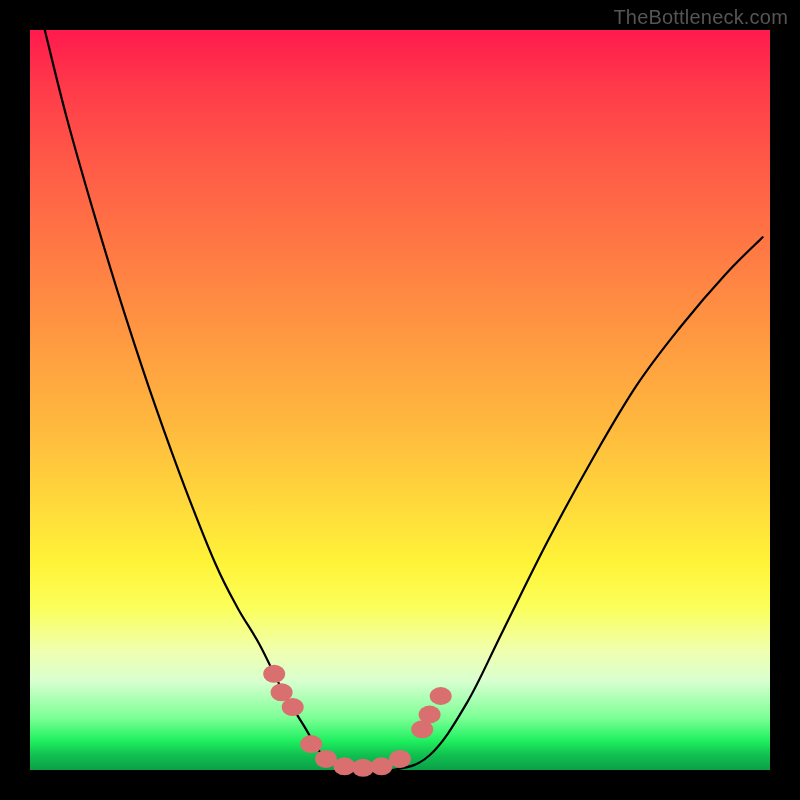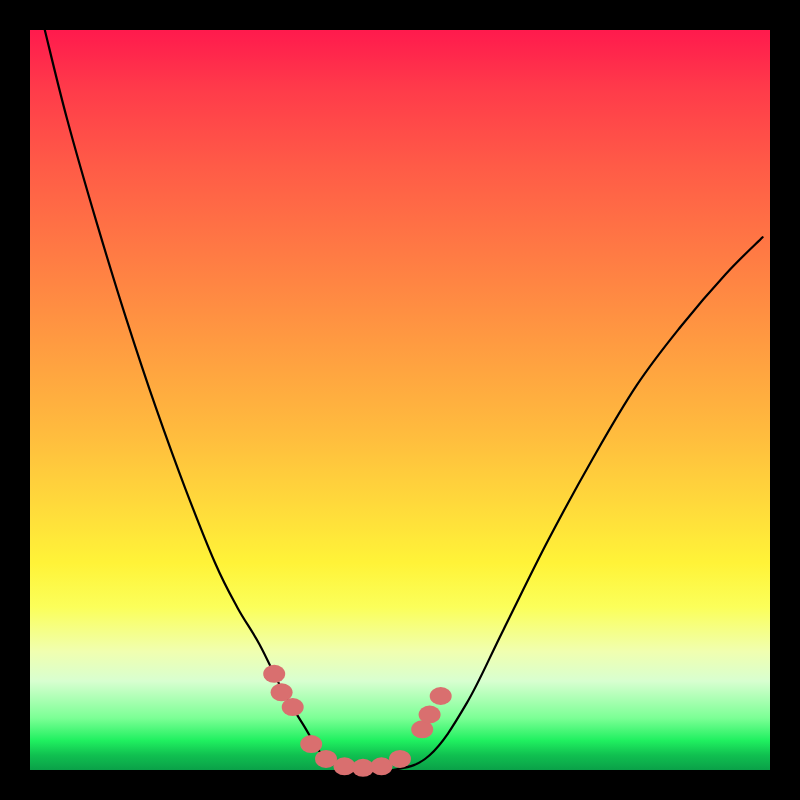--- a/index.html
+++ b/index.html
@@ -79,13 +79,14 @@
           <ellipse cx="314.5" cy="736.3" rx="11" ry="9" fill="#d96f6f"></ellipse>
           <ellipse cx="333.0" cy="737.8" rx="11" ry="9" fill="#d96f6f"></ellipse>
           <ellipse cx="351.5" cy="736.3" rx="11" ry="9" fill="#d96f6f"></ellipse>
           <ellipse cx="370.0" cy="728.9" rx="11" ry="9" fill="#d96f6f"></ellipse>
           <ellipse cx="392.2" cy="699.3" rx="11" ry="9" fill="#d96f6f"></ellipse>
           <ellipse cx="399.6" cy="684.5" rx="11" ry="9" fill="#d96f6f"></ellipse>
           <ellipse cx="410.7" cy="666.0" rx="11" ry="9" fill="#d96f6f"></ellipse>
         </g>
     </svg>
   </div>
+  <div class="watermark">TheBottleneck.com</div>
 </div>
 
 </body></html>

